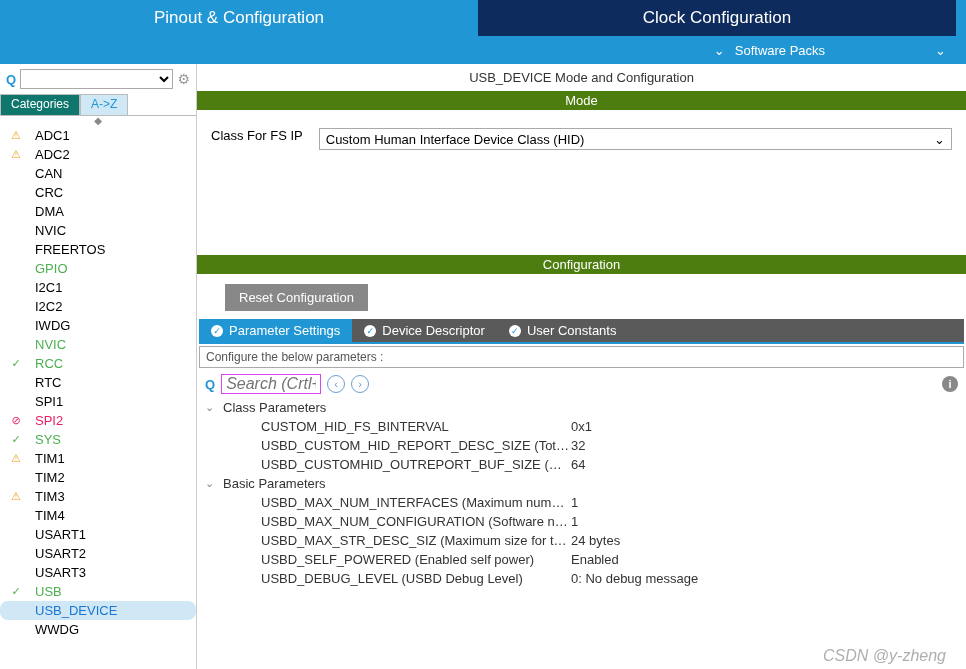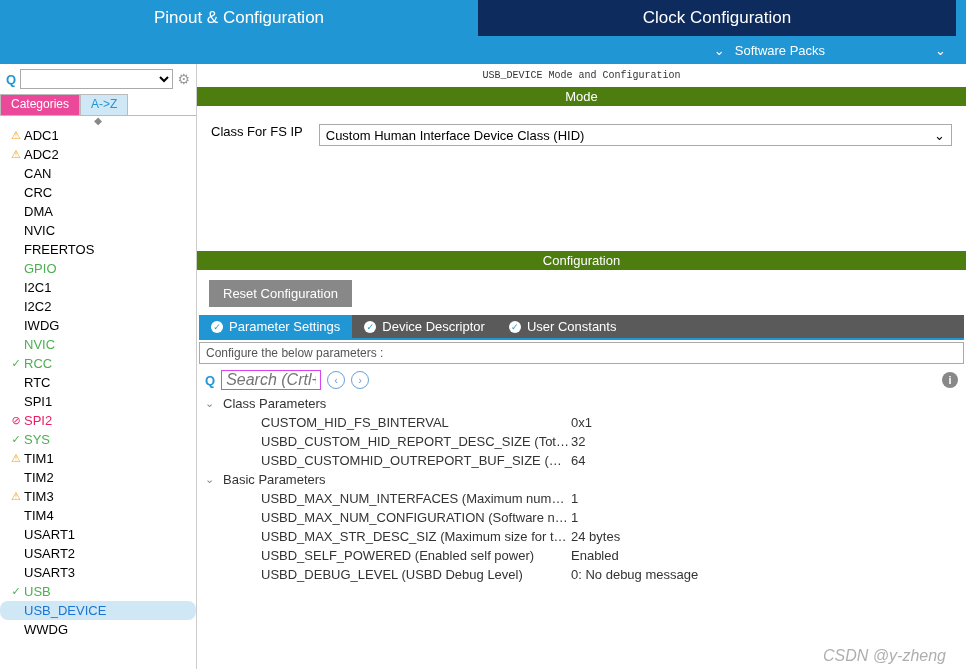--- a/index.html
+++ b/index.html
@@ -15,47 +15,47 @@
 
 .main-layout { display: flex; height: calc(669px - 64px); }
 .sidebar { width: 197px; border-right: 1px solid #ccc; display: flex; flex-direction: column; }
 .sidebar-toolbar { display: flex; align-items: center; padding: 4px 6px; gap: 4px; height: 30px; }
 .search-icon-q { color: #2196d4; font-weight: bold; }
 .sidebar-select { flex: 1; height: 20px; border: 1px solid #aaa; background: #fff; }
 .gear-icon { color: #999; font-size: 14px; }
 
 .sidebar-tabs { display: flex; height: 22px; border-bottom: 1px solid #bbb; }
 .sidebar-tab { padding: 2px 10px; font-size: 12px; border: 1px solid #bbb; border-bottom: none; cursor: pointer; }
-.sidebar-tab.active { background: #ec4899; color: #fff; }
+.sidebar-tab.active { background: #0f766e; color: #fff; }
 .sidebar-tab.inactive { background: #d0e8f5; color: #2196d4; }
 
 .collapse-handle { height: 10px; text-align: center; color: #888; font-size: 10px; line-height: 10px; }
 
 .tree { flex: 1; overflow-y: auto; font-size: 13px; }
 .tree-item { display: flex; align-items: center; padding: 1px 8px; cursor: pointer; height: 19px; }
 .tree-item.selected { background: #d0e8f5; border-radius: 8px; }
 .tree-icon { width: 16px; display: inline-block; text-align: center; font-size: 11px; }
-.tree-label { margin-left: 0; }
+.tree-label { margin-left: 11px; }
 .warn { color: #f0a020; }
 .ok { color: #4caf50; }
 .err { color: #e91e63; }
 .green-text { color: #4caf50; }
 .pink-text { color: #e91e63; }
 .blue-text { color: #1976d2; }
 
 .content { flex: 1; display: flex; flex-direction: column; }
-.content-title { text-align: center; padding: 6px; font-size: 10px; color: #333; font-family: Liberation Mono, monospace; }
+.content-title { text-align: center; padding: 6px; font-size: 13px; color: #333; }
 .section-header { background: #4d7c0f; color: #fff; text-align: center; padding: 2px; font-size: 13px; }
 
 .mode-panel { padding: 18px 14px; display: flex; align-items: center; gap: 16px; height: 145px; align-items: flex-start; }
 .mode-label { font-size: 13px; }
 .mode-select { flex: 1; height: 22px; border: 1px solid #aaa; padding: 2px 6px; background: #fff; font-size: 13px; display: flex; align-items: center; justify-content: space-between; text-align: center; }
 
 .config-panel { flex: 1; display: flex; flex-direction: column; padding: 0; }
-.reset-btn { background: #888; color: #fff; border: none; padding: 6px 14px; margin: 10px 12px 8px; font-size: 13px; cursor: pointer; width: fit-content; }
+.reset-btn { background: #888; color: #fff; border: none; padding: 6px 14px; margin: 10px 28px 8px; font-size: 13px; cursor: pointer; width: fit-content; }
 
 .inner-tabs { display: flex; background: #5a5a5a; border-bottom: 2px solid #2196d4; margin: 0 2px; }
 .inner-tab { padding: 4px 12px; color: #fff; font-size: 13px; cursor: pointer; display: flex; align-items: center; gap: 6px; }
 .inner-tab.active { background: #2196d4; }
 .check-circle { width: 12px; height: 12px; border-radius: 50%; background: #fff; color: #2196d4; font-size: 9px; display: inline-flex; align-items: center; justify-content: center; }
 
 .config-desc { border: 1px solid #aaa; padding: 3px 6px; margin: 2px; font-size: 12px; color: #555; }
 .config-search-row { display: flex; align-items: center; padding: 4px 8px; gap: 6px; }
 .config-search { width: 100px; height: 20px; border: 1px solid #d946ef; padding: 2px 4px; font-style: italic; font-size: 16px; color: #888; }
 .nav-circle { width: 18px; height: 18px; border-radius: 50%; border: 1px solid #6a9fd4; display: inline-flex; align-items: center; justify-content: center; color: #6a9fd4; font-size: 11px; cursor: pointer; }

